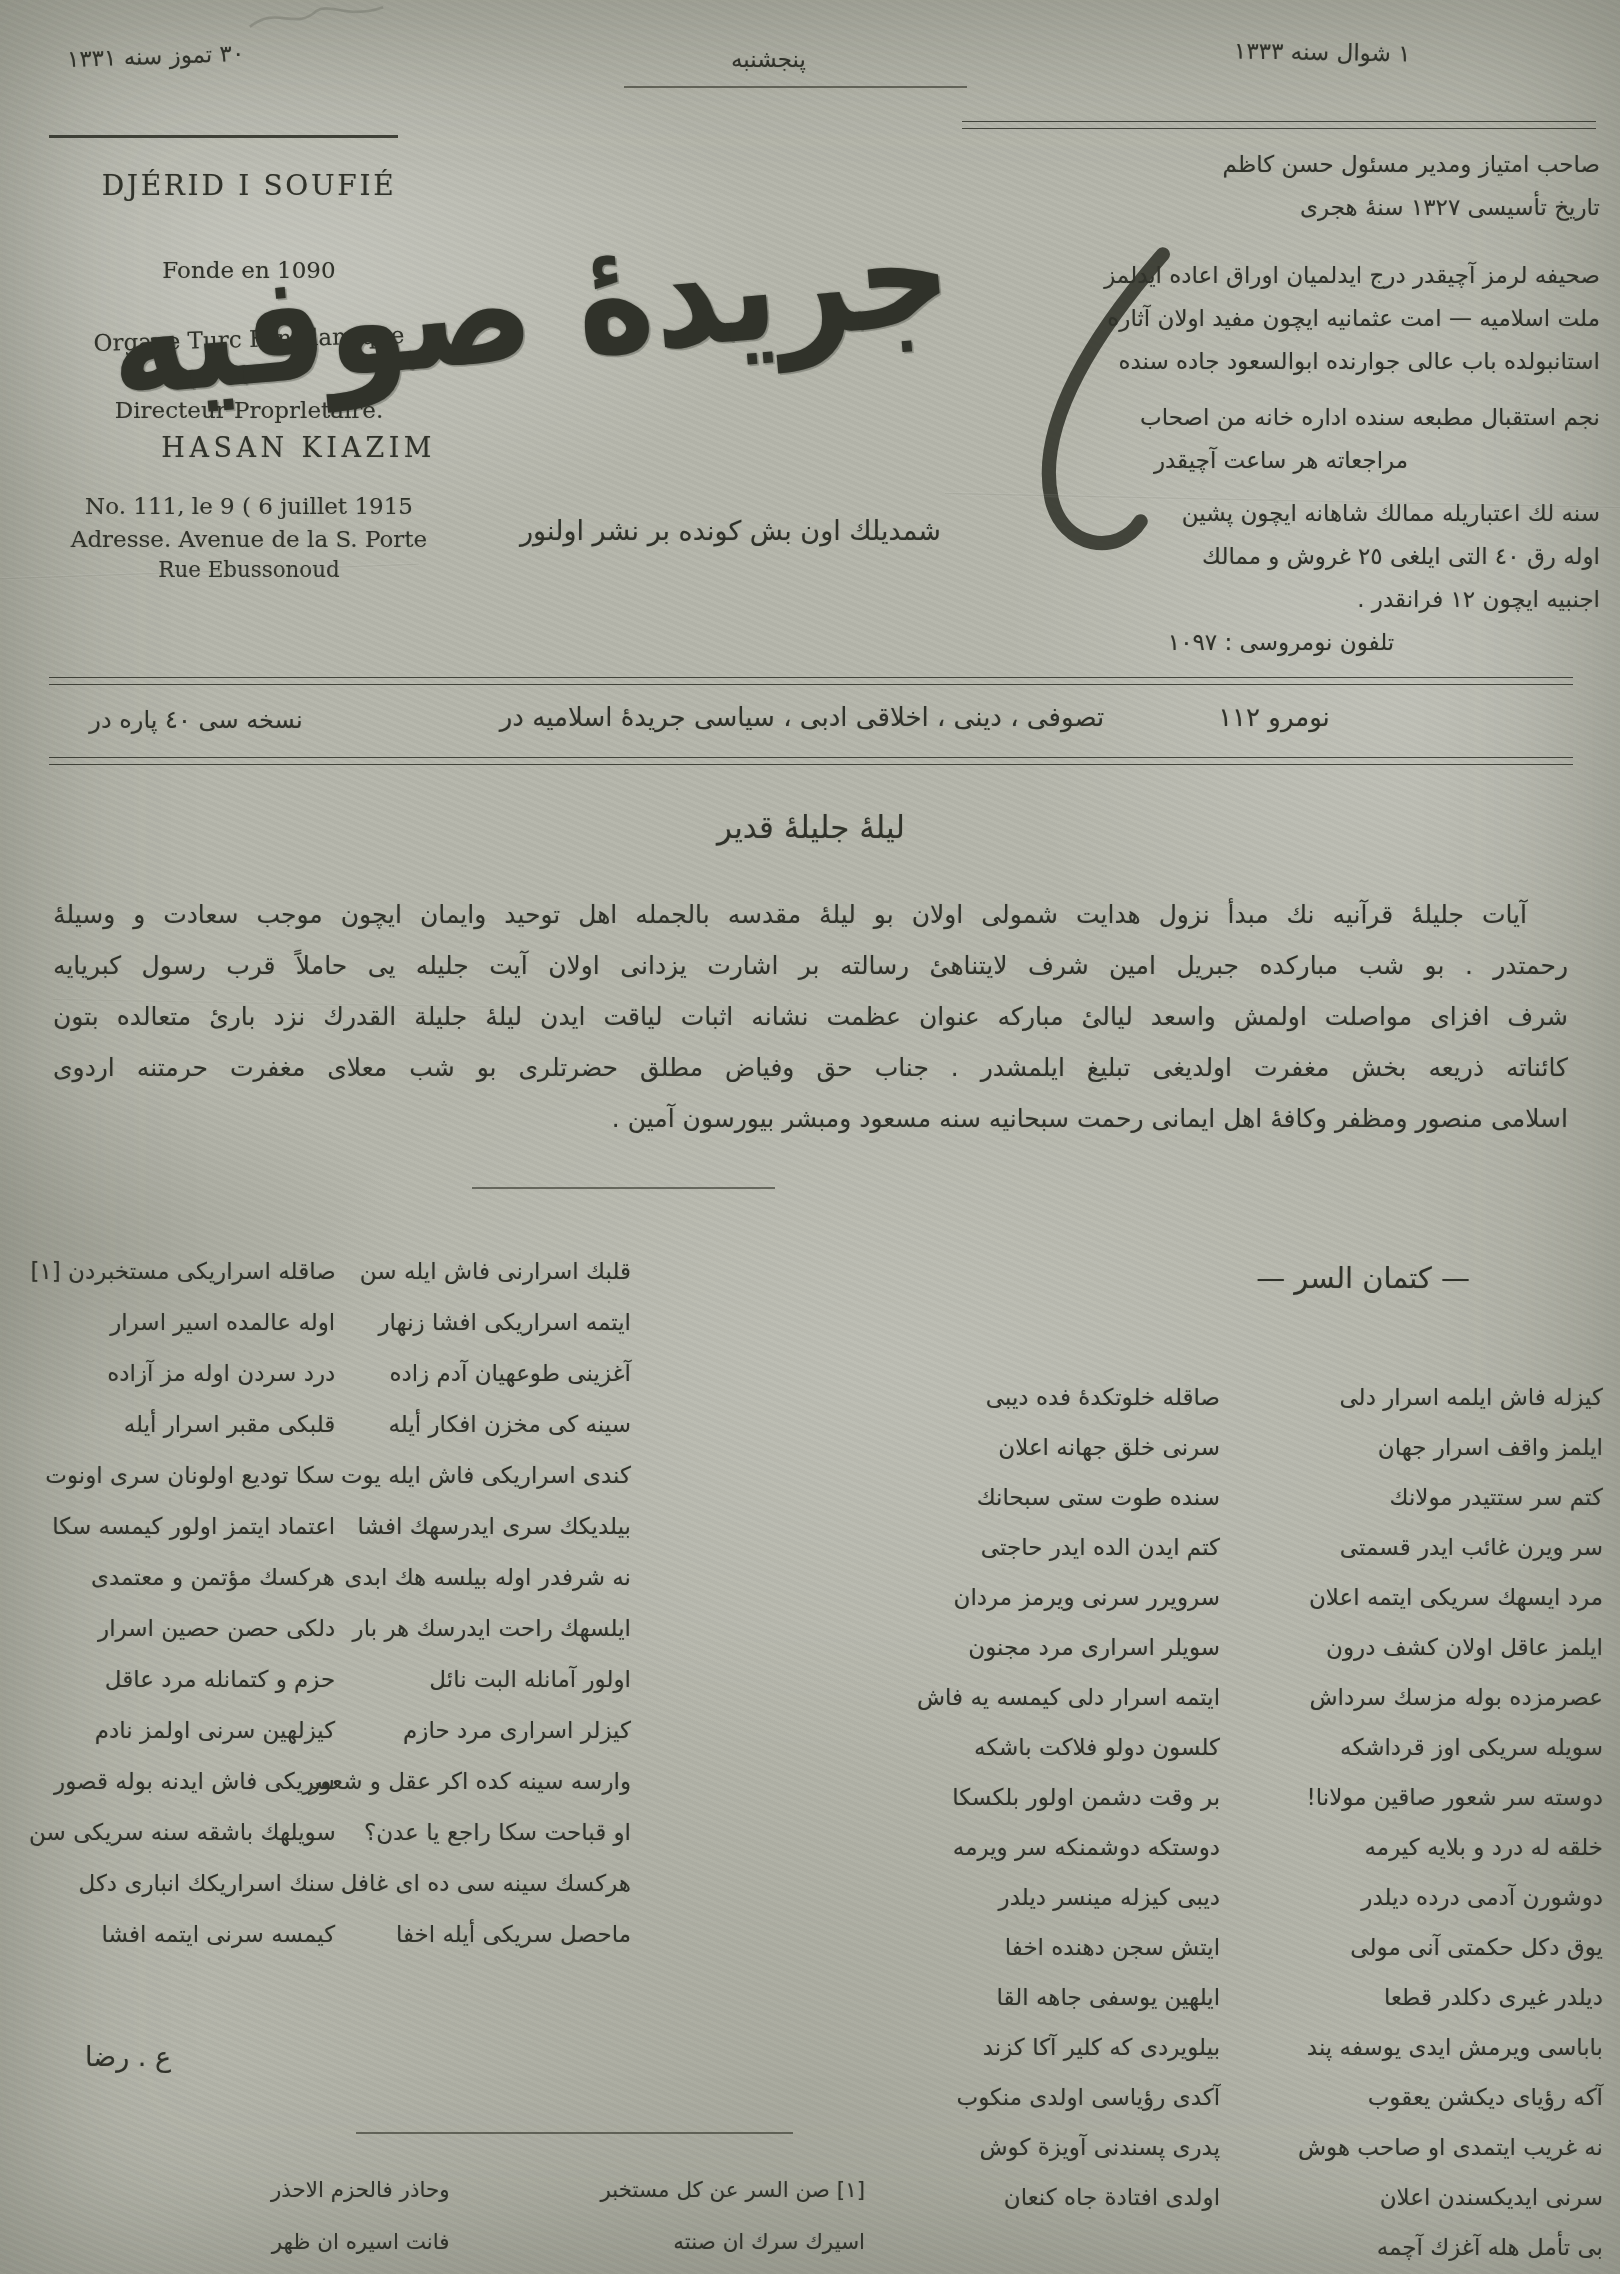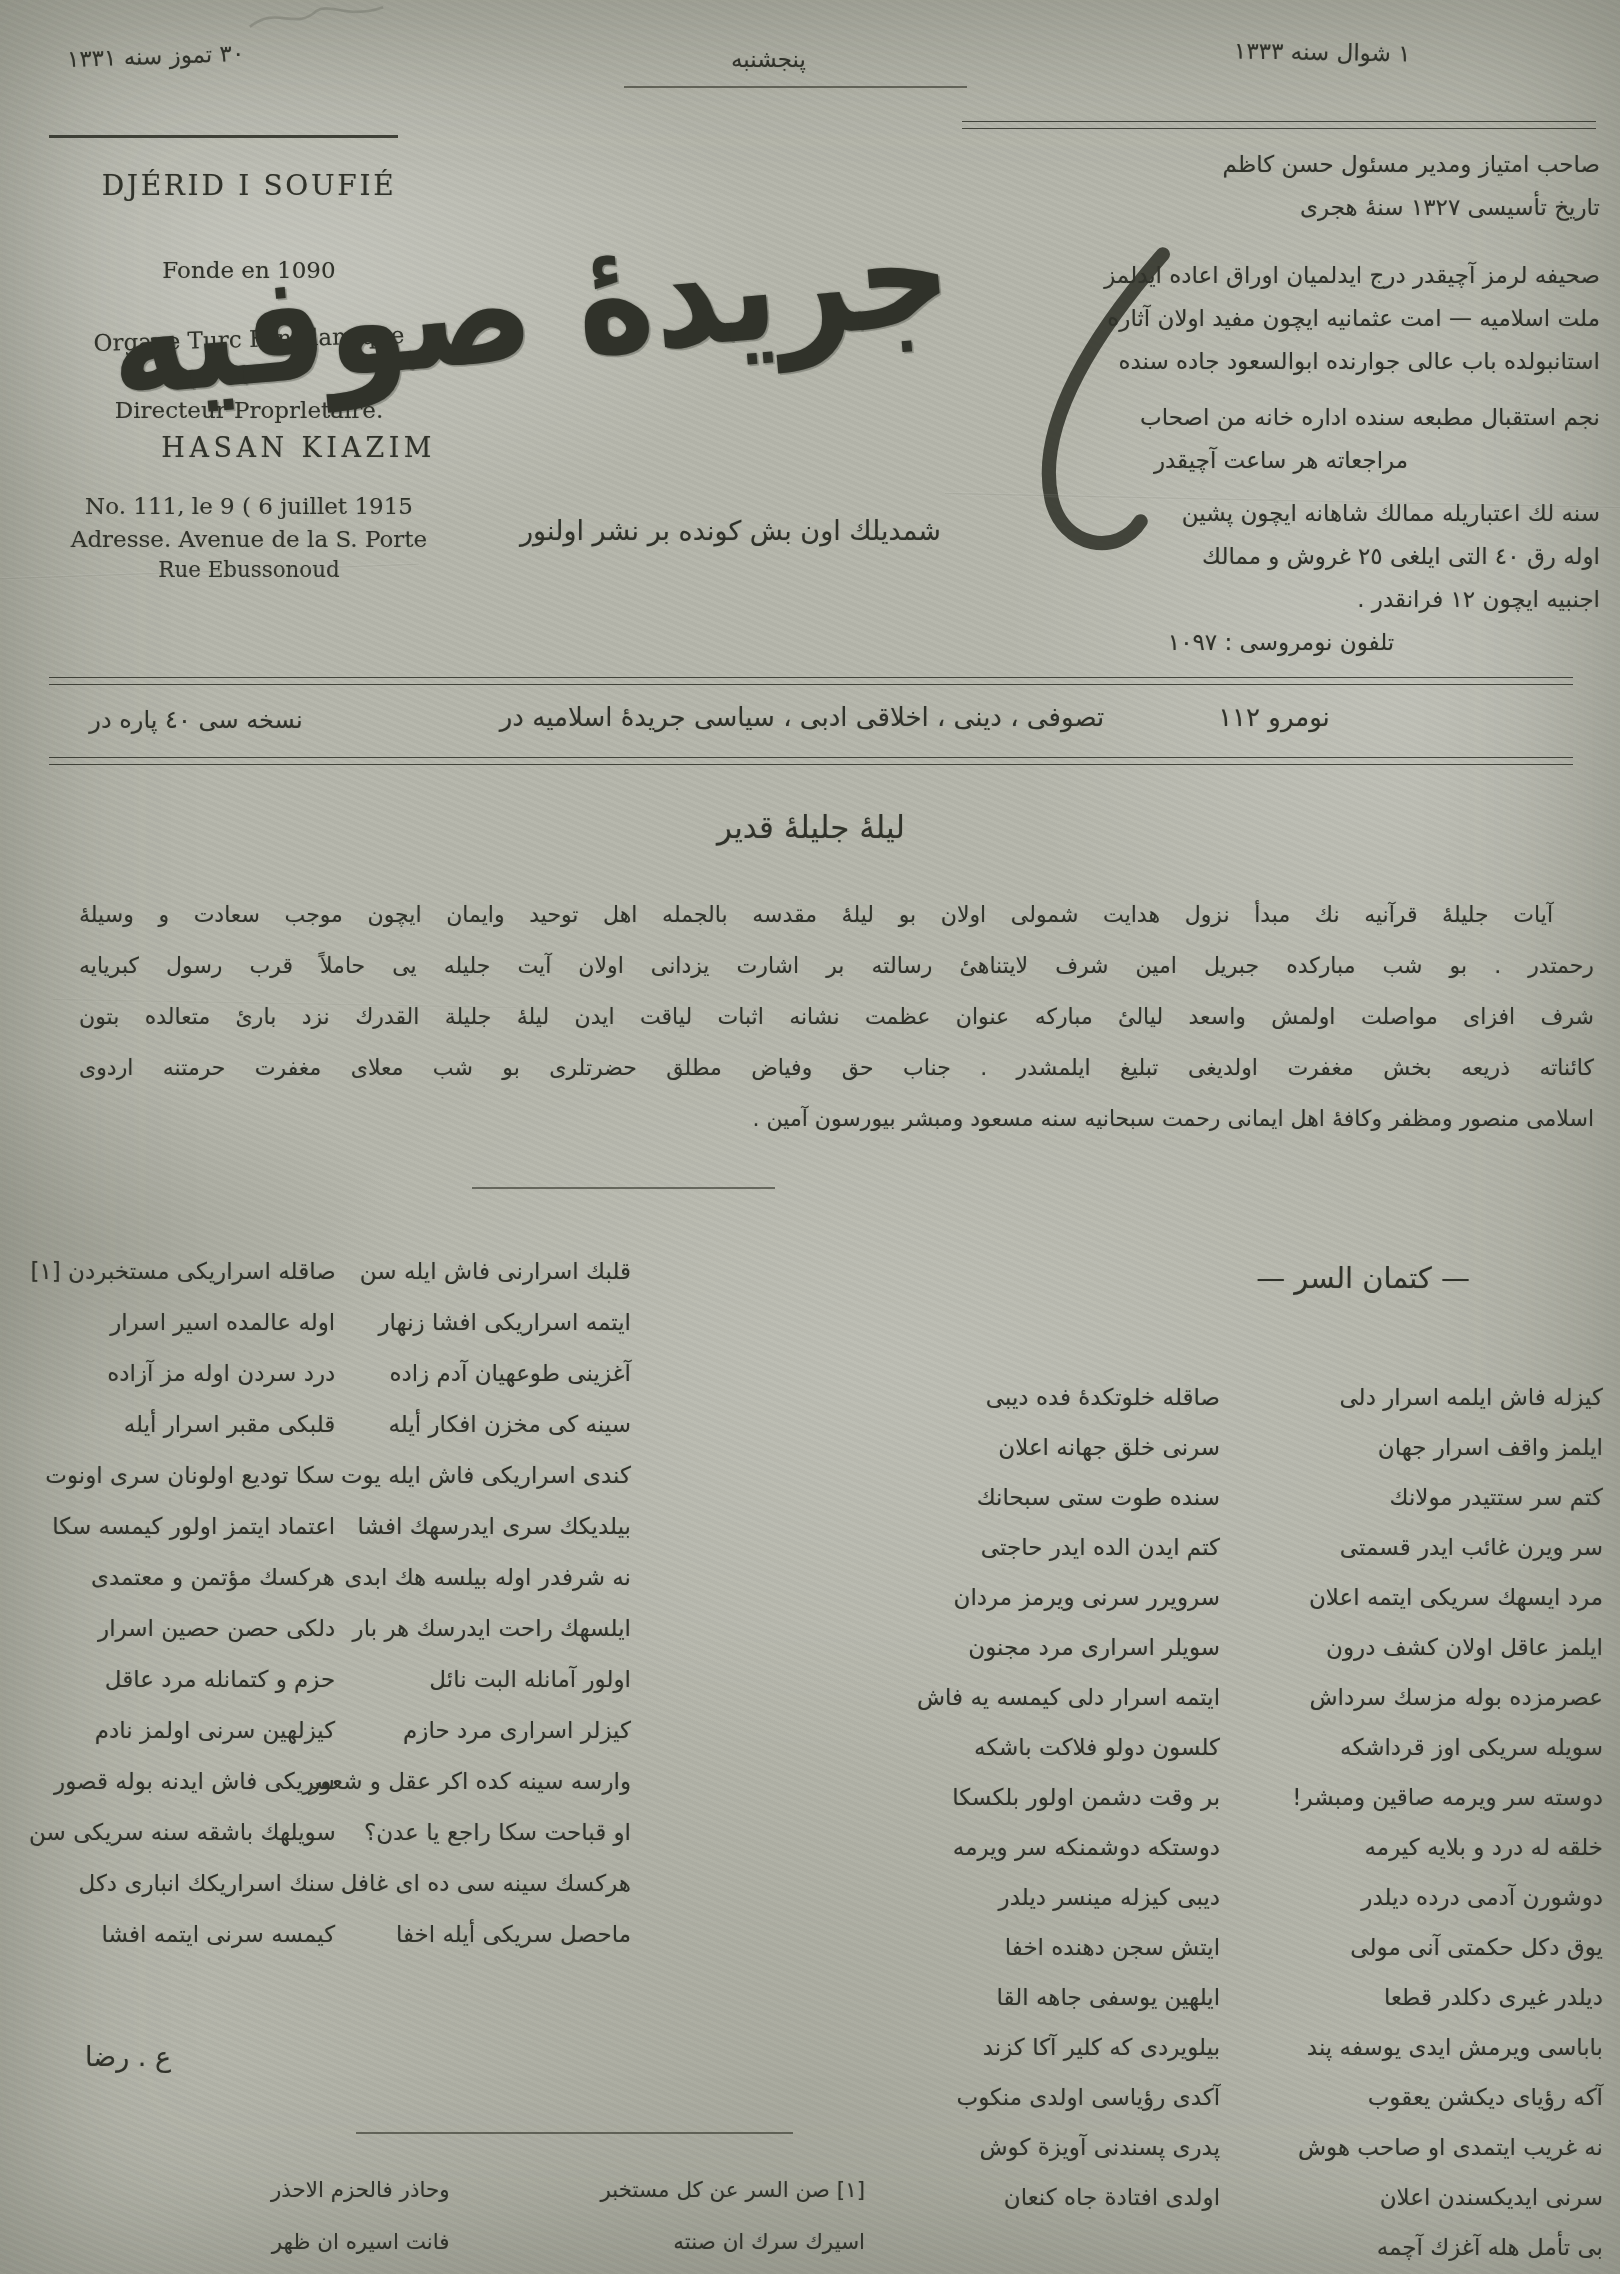--- a/index.html
+++ b/index.html
@@ -58,21 +58,21 @@
   .rm div.rm-line:nth-of-type(6){margin-top:12.5px;}
   .rm div.rm-line:nth-of-type(7){text-align:center;}
   .rm div.rm-line:nth-of-type(8){margin-top:10.7px;}
   .rm div.rm-line:nth-of-type(11){text-align:center;}
 
   
   .band-item{font-size:26px;}
 
   
   .headline{font-size:31px;text-align:center;}
-  .para{width:1515px;font-size:22px;margin-left:26px;}
+  .para{width:1515px;font-size:25px;}
   .para .p-line{line-height:51px;text-align:justify;text-align-last:justify;}
   .para div.p-line:nth-of-type(1){padding-right:41px;}
   .para div.p-line:nth-of-type(5){text-align-last:right;}
 
   
   .poem-head{font-size:29px;}
   .poem{font-size:23px;}
   .poem .couplet{display:flex;line-height:50px;}
   .poem .hemi{width:49%;text-align:right;white-space:nowrap;overflow:visible;}
   .poem .hemi.b{padding-right:12.5px;}
@@ -206,21 +206,21 @@
       <span class="hemi a">عصرمزده بوله مزسك سرداش</span>
       <span class="hemi b">ايتمه اسرار دلى كيمسه يه فاش</span>
     </div>
 
     <div class="couplet">
       <span class="hemi a">سويله سريكى اوز قرداشكه</span>
       <span class="hemi b">كلسون دولو فلاكت باشكه</span>
     </div>
 
     <div class="couplet">
-      <span class="hemi a">دوسته سر ويرمه صاقين ومبشر!</span>
+      <span class="hemi a">دوسته سر شعور صاقين مولانا!</span>
       <span class="hemi b">بر وقت دشمن اولور بلكسكا</span>
     </div>
 
     <div class="couplet">
       <span class="hemi a">خلقه له درد و بلايه كيرمه</span>
       <span class="hemi b">دوستكه دوشمنكه سر ويرمه</span>
     </div>
 
     <div class="couplet">
       <span class="hemi a">دوشورن آدمى درده ديلدر</span>

